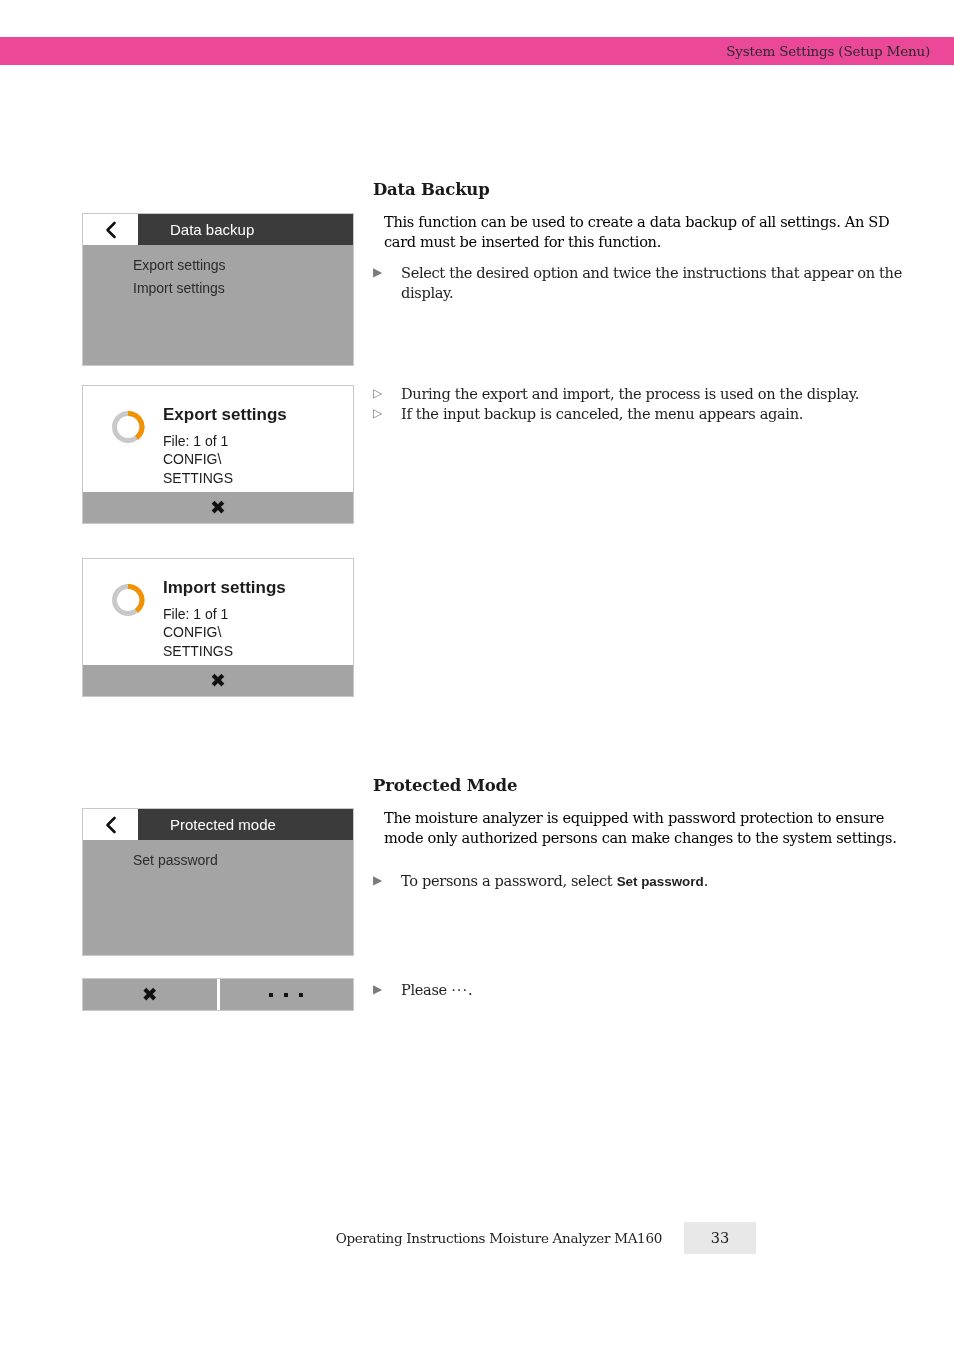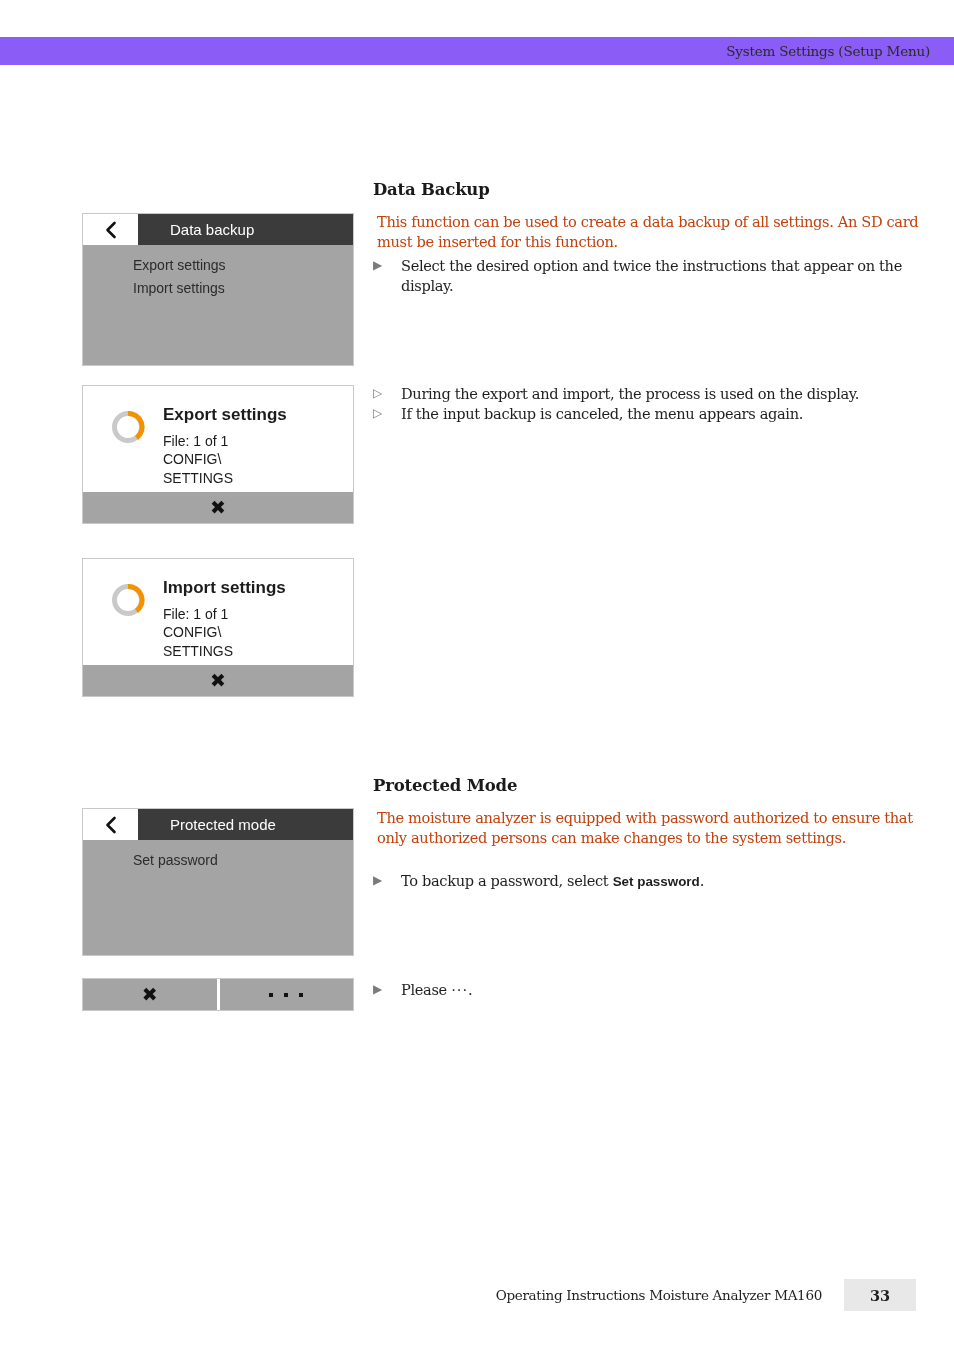--- a/index.html
+++ b/index.html
@@ -15,21 +15,21 @@
     overflow: hidden;
   }
 
   
   .page-header {
     position: absolute;
     left: 0;
     top: 37px;
     width: 954px;
     height: 28px;
-    background: #8b5cf6;
+    background: #ec4899;
     display: flex;
     align-items: center;
     justify-content: flex-end;
   }
   .page-header-title {
     font-family: "DejaVu Serif", serif;
     font-size: 13.5px;
     color: #2a2a2a;
     padding-right: 24px;
     letter-spacing: -0.2px;
@@ -170,22 +170,22 @@
     font-weight: bold;
     font-size: 16.5px;
     color: #1a1a1a;
     margin: 0 0 13px 0;
     letter-spacing: -0.2px;
   }
   p.para {
     font-family: "DejaVu Serif", serif;
     font-size: 14.6px;
     line-height: 1.38;
-    color: #c2410c;
-    margin: 4px;
+    color: #000000;
+    margin: 11px;
     letter-spacing: -0.35px;
   }
   .bullet {
     display: flex;
     align-items: flex-start;
     font-family: "DejaVu Serif", serif;
     font-size: 14.6px;
     line-height: 1.38;
     color: #1f1f1f;
     letter-spacing: -0.35px;
@@ -206,22 +206,22 @@
   }
   .dots-inline {
     font-family: "DejaVu Sans", sans-serif;
     letter-spacing: 1px;
   }
 
   
   .page-footer {
     position: absolute;
     left: 0;
-    top: 1279px;
-    width: 916px;
+    top: 1222px;
+    width: 756px;
     height: 32px;
     display: flex;
     align-items: stretch;
     justify-content: flex-end;
   }
   .footer-text {
     font-family: "DejaVu Serif", serif;
     font-size: 13.5px;
     color: #1f1f1f;
     display: flex;
@@ -230,21 +230,21 @@
     white-space: nowrap;
   }
   .footer-pageno {
     width: 72px;
     margin-left: 22px;
     background: #e8e8e8;
     display: flex;
     align-items: center;
     justify-content: center;
     font-family: "DejaVu Serif", serif;
-    font-weight: bold;
+    font-weight: normal;
     font-size: 14.5px;
     color: #1f1f1f;
   }
 </style>
 </head>
 <body>
 
 <div class="page-header">
   <div class="page-header-title">System Settings (Setup Menu)</div>
 </div>
@@ -360,24 +360,24 @@
     <span class="btext">During the export and import, the process is used on the display.</span>
   </div>
   <div class="bullet">
     <span class="marker">▷</span>
     <span class="btext">If the input backup is canceled, the menu appears again.</span>
   </div>
 </div>
 
 <div class="content" style="top:776px;">
   <h2 class="sec-title">Protected Mode</h2>
-  <p class="para">The moisture analyzer is equipped with password authorized to ensure that only authorized persons can make changes to the system settings.</p>
+  <p class="para">The moisture analyzer is equipped with password protection to ensure mode only authorized persons can make changes to the system settings.</p>
   <div class="bullet" style="margin-top:23px;">
     <span class="marker">▶</span>
-    <span class="btext"><span>To backup a password, select </span><b>Set password</b><span>.</span></span>
+    <span class="btext"><span>To persons a password, select </span><b>Set password</b><span>.</span></span>
   </div>
 </div>
 
 <div class="content" style="top:980px;">
   <div class="bullet">
     <span class="marker">▶</span>
     <span class="btext"><span>Please </span><span class="dots-inline">···</span><span>.</span></span>
   </div>
 </div>
 

